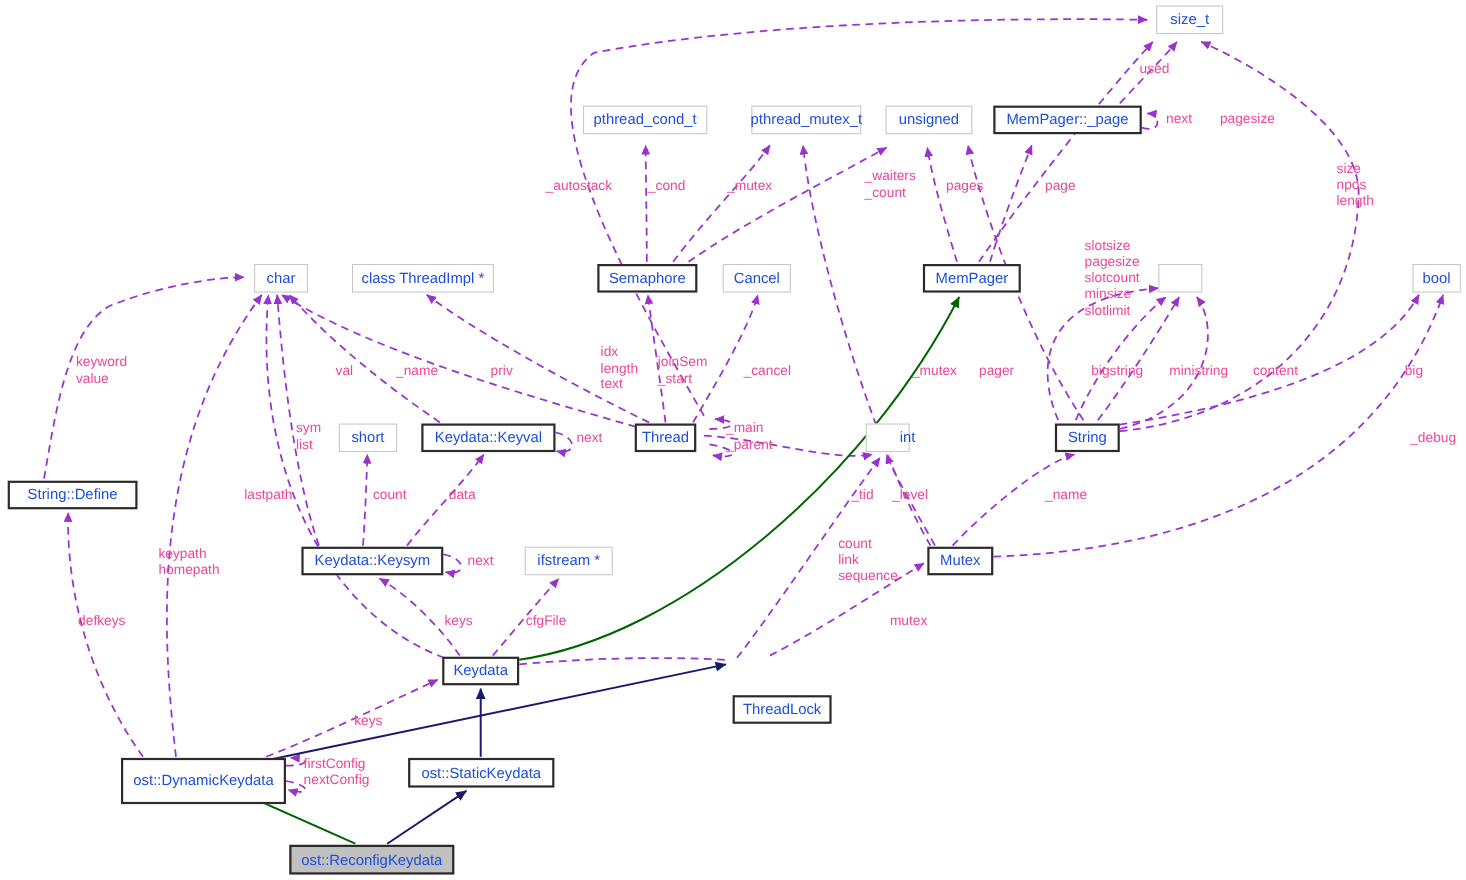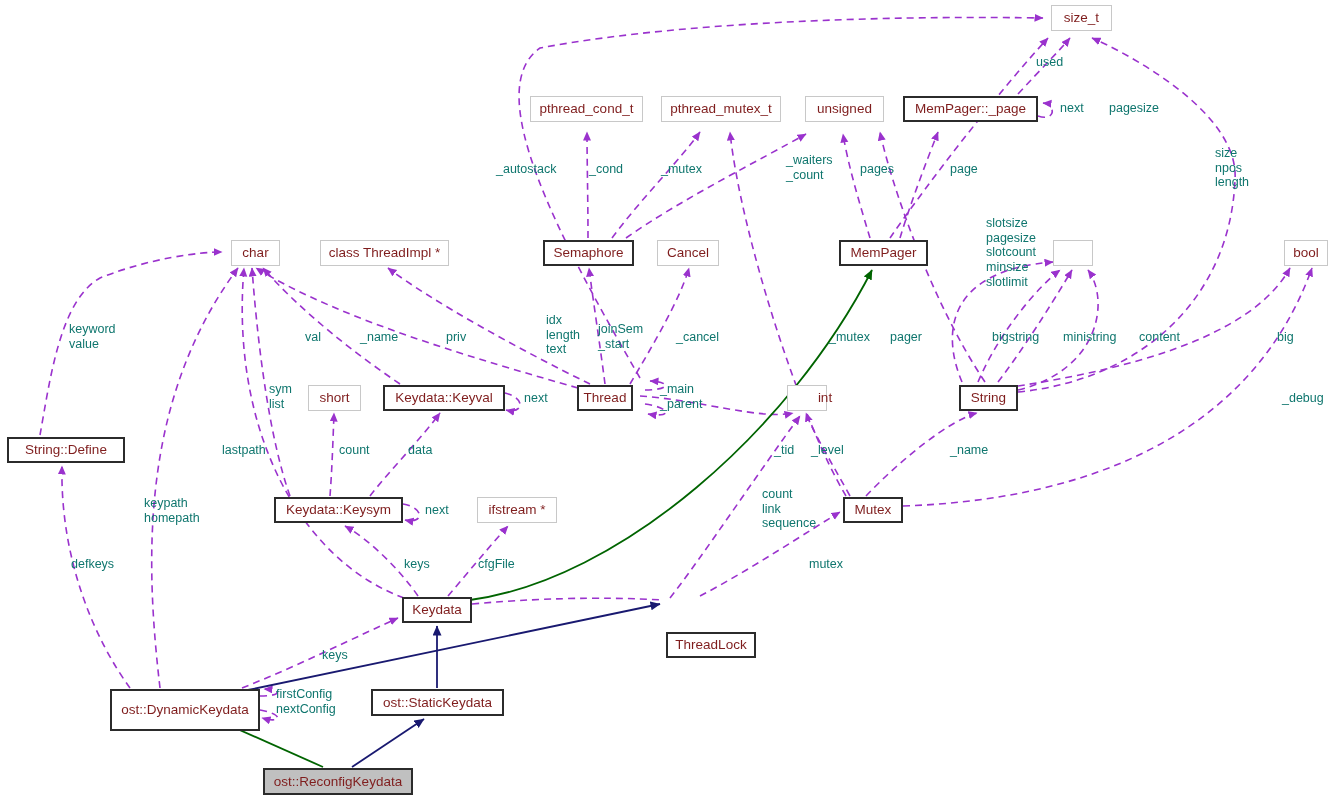--- a/index.html
+++ b/index.html
@@ -23,39 +23,39 @@
     height: 800px;
   }
   .node {
     position: absolute;
     box-sizing: border-box;
     display: flex;
     align-items: center;
     justify-content: center;
     background: #ffffff;
     font-size: 13.5px;
-    color: #7f1d1d;
+    color: #1d4ed8;
     white-space: nowrap;
     line-height: 1;
     z-index: 5;
   }
   .node.plain {
     border: 1px solid #c8c8c8;
   }
   .node.strong {
     border: 2px solid #2b2b2b;
   }
   .node.highlight {
     border: 2px solid #2b2b2b;
     background: #c0c0c0;
   }
   .elabel {
     position: absolute;
     font-size: 12.5px;
-    color: #0f766e;
+    color: #ec4899;
     line-height: 1.17;
     white-space: pre;
     z-index: 4;
     text-align: center;
   }
   .elabel.left { text-align: left; }
 </style>
 </head>
 <body>
 
@@ -157,21 +157,21 @@
       <path d="M323,767 L215,719"></path>
     </g>
   </svg>
 
   <div class="node plain" style="left:1051px;top:5px;width:61px;height:26px;">
     <span>size_t</span>
   </div>
   <div class="node plain" style="left:530px;top:96px;width:113px;height:26px;">
     <span>pthread_cond_t</span>
   </div>
-  <div class="node plain" style="left:661px;top:96px;width:120px;height:26px;">
+  <div class="node plain" style="left:683px;top:96px;width:100px;height:26px;">
     <span>pthread_mutex_t</span>
   </div>
   <div class="node plain" style="left:805px;top:96px;width:79px;height:26px;">
     <span>unsigned</span>
   </div>
   <div class="node strong" style="left:903px;top:96px;width:135px;height:26px;">
     <span>MemPager::_page</span>
   </div>
   <div class="node plain" style="left:231px;top:240px;width:49px;height:26px;">
     <span>char</span>

